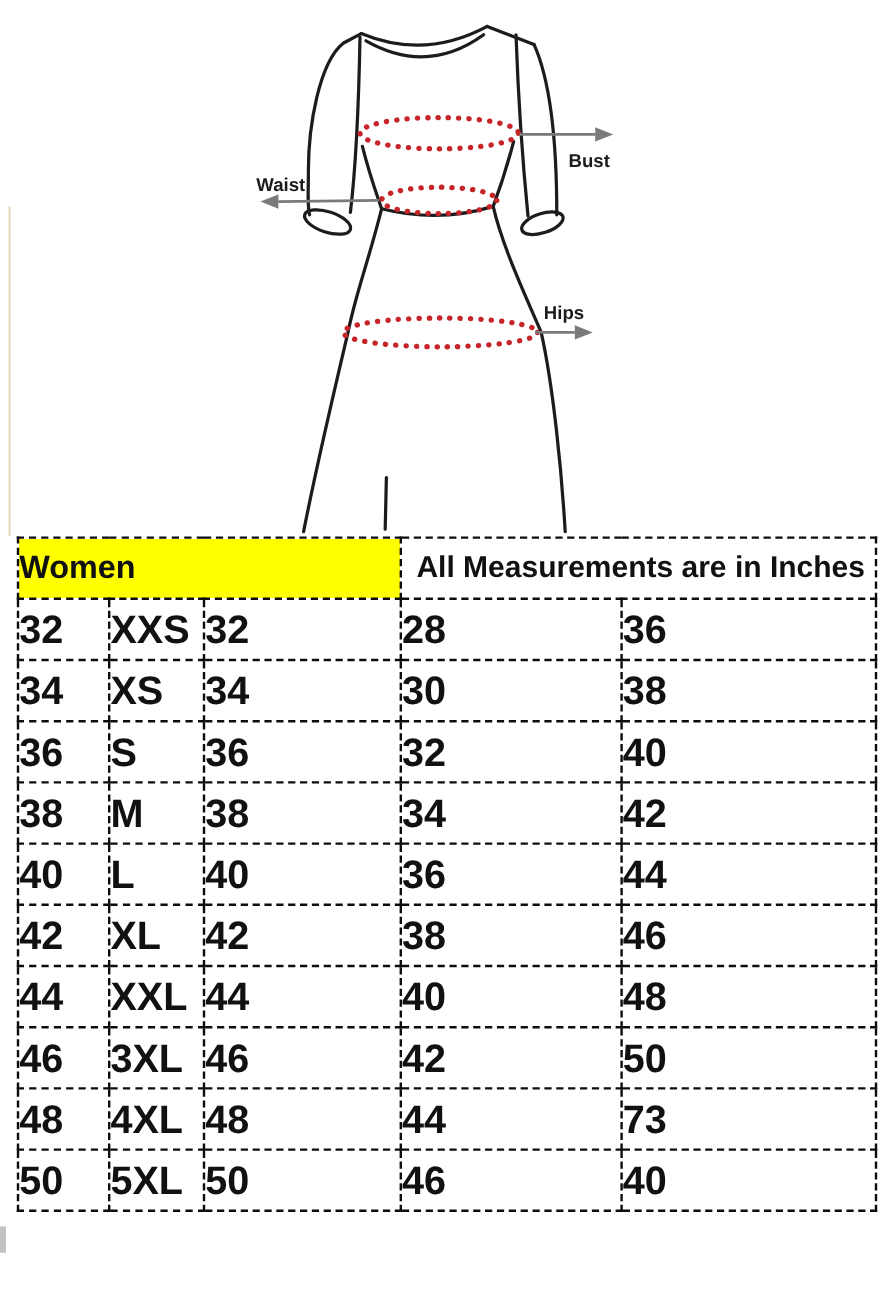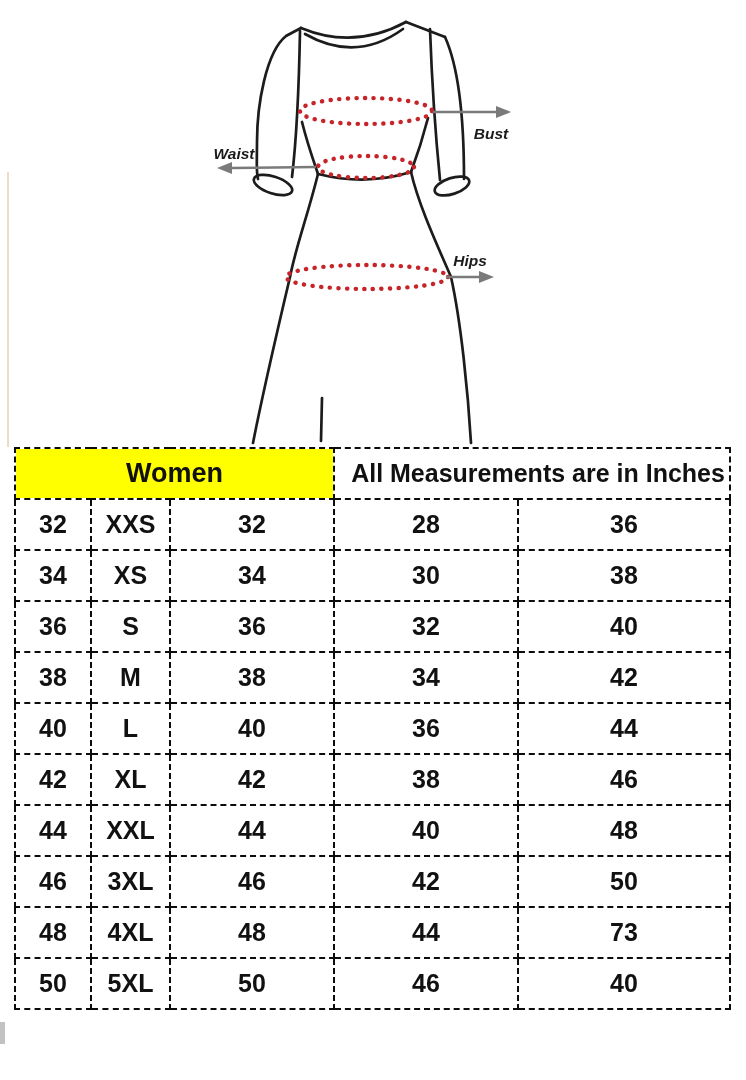--- a/index.html
+++ b/index.html
@@ -14,21 +14,20 @@
     height: 1080px;
     background: #ffffff;
     overflow: hidden;
   }
 
   
   .diagram {
     position: relative;
     width: 671px;
     height: 447px;
-    font-style: italic;
   }
   .diagram svg { display: block; }
   .dress-line {
     fill: none;
     stroke: var(--line-black, #1c1c1c);
     stroke-width: 2.7;
     stroke-linecap: round;
   }
   .dot-ellipse {
     fill: none;
@@ -65,21 +64,21 @@
     background: #9a9a9a;
     opacity: 0.6;
   }
 
   
   table.size-table {
     border-collapse: collapse;
     table-layout: fixed;
     width: 715px;
     margin-left: 14px;
-    text-align: center;
+    text-align: left;
   }
   .size-table th, .size-table td {
     border: 2.4px dashed var(--border-black, #0c0c0c);
     padding: 0;
     height: 49px;
     overflow: hidden;
     white-space: nowrap;
     font-weight: bold;
     color: #111111;
     background: #ffffff;
@@ -90,21 +89,21 @@
   }
   .size-table th.units {
     background: #ffffff;
     font-size: 25px;
     padding-left: 12px;
   }
   .size-table tr.cols th {
     background: var(--header-peach, #f6dbcb);
     font-size: 25px;
   }
-  .size-table td { font-size: 25px; }
+  .size-table td { font-size: 33px; }
 </style>
 </head>
 <body>
 
 <div class="page">
 
   <div class="diagram">
     <svg width="746" height="447" viewBox="0 0 746 447">
       <g>
 

